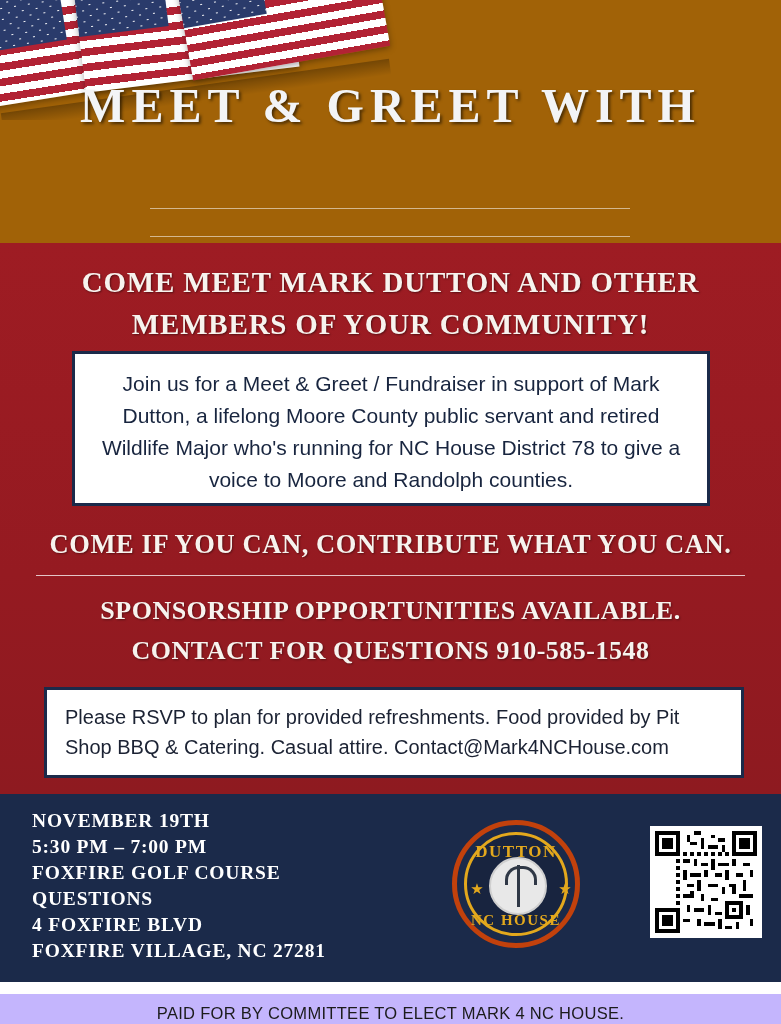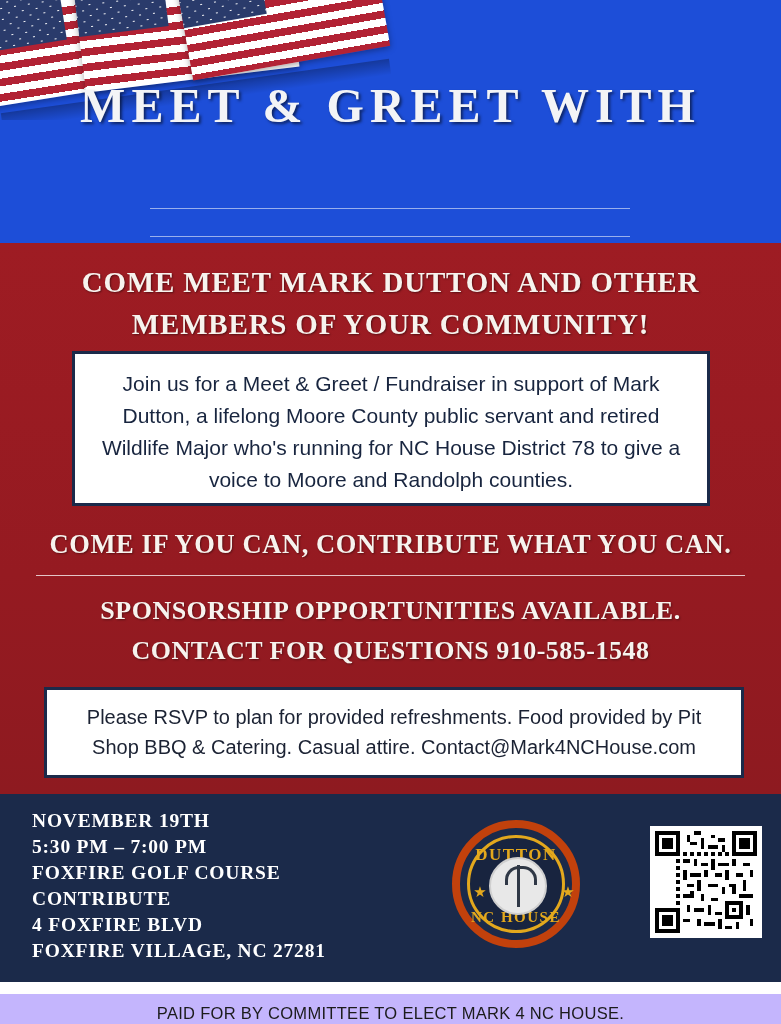--- a/index.html
+++ b/index.html
@@ -18,21 +18,21 @@
     width: 781px;
     height: 1024px;
     background: #ffffff;
   }
 
   
   .header {
     position: relative;
     width: 781px;
     height: 243px;
-    background: #1d4ed8;
+    background: #a16207;
     overflow: hidden;
   }
   .flag-wrap {
     position: absolute;
     top: 0;
     left: 0;
     width: 400px;
     height: 120px;
     overflow: hidden;
   }
@@ -217,21 +217,21 @@
   }
   .box-rsvp {
     top: 444px;
     left: 44px;
     width: 700px;
     height: 91px;
     padding: 12px 18px;
   }
   .box-rsvp p {
     margin: 0;
-    text-align: center;
+    text-align: left;
     font-family: "Liberation Sans", sans-serif;
     font-size: 20px;
     line-height: 1.5;
     color: #1b2233;
   }
 
   
   .footer-navy {
     position: relative;
     width: 781px;
@@ -253,21 +253,21 @@
 
   
   .logo {
     position: absolute;
     top: 26px;
     left: 452px;
     width: 128px;
     height: 128px;
     border-radius: 50%;
     background: #1b2a4a;
-    border: 8px solid #c2410c;
+    border: 5px solid #c2410c;
     box-sizing: border-box;
   }
   .logo .inner-ring {
     position: absolute;
     inset: 7px;
     border-radius: 50%;
     border: 3px solid #e3a81d;
     background: #18243f;
   }
   .logo .ball {
@@ -406,21 +406,21 @@
     <div class="box box-rsvp">
       <p>Please RSVP to plan for provided refreshments. Food provided by Pit Shop BBQ &amp; Catering. Casual attire. Contact@Mark4NCHouse.com</p>
     </div>
   </div>
 
   <div class="footer-navy">
     <div class="details">
       <div>NOVEMBER 19TH</div>
       <div>5:30 PM – 7:00 PM</div>
       <div>FOXFIRE GOLF COURSE</div>
-      <div>CONTRIBUTE</div>
+      <div>QUESTIONS</div>
       <div>4 FOXFIRE BLVD</div>
       <div>FOXFIRE VILLAGE, NC 27281</div>
     </div>
 
     <div class="logo">
       <div class="inner-ring"></div>
       <div class="logo-top-text">DUTTON</div>
       <div class="logo-bottom-text">NC HOUSE</div>
       <div class="star-glyph" style="left:20px; top:64px;">★</div>
       <div class="star-glyph" style="left:108px; top:64px;">★</div>

